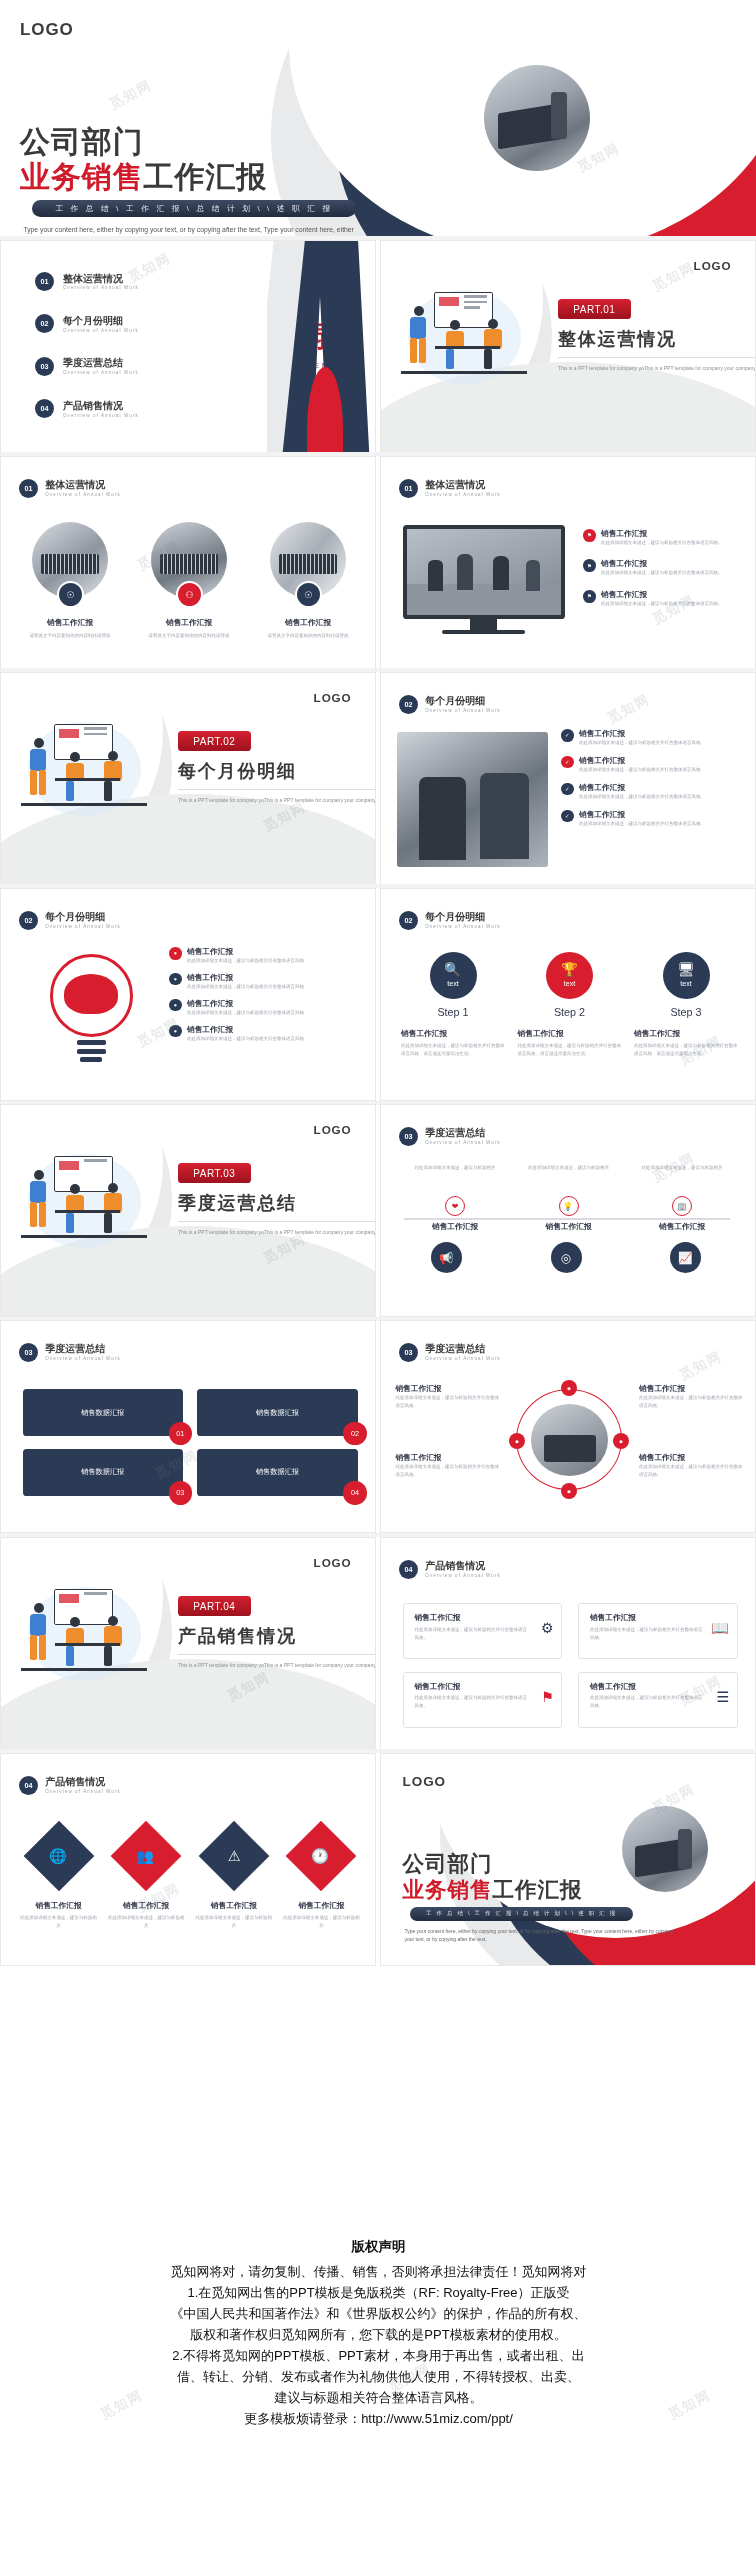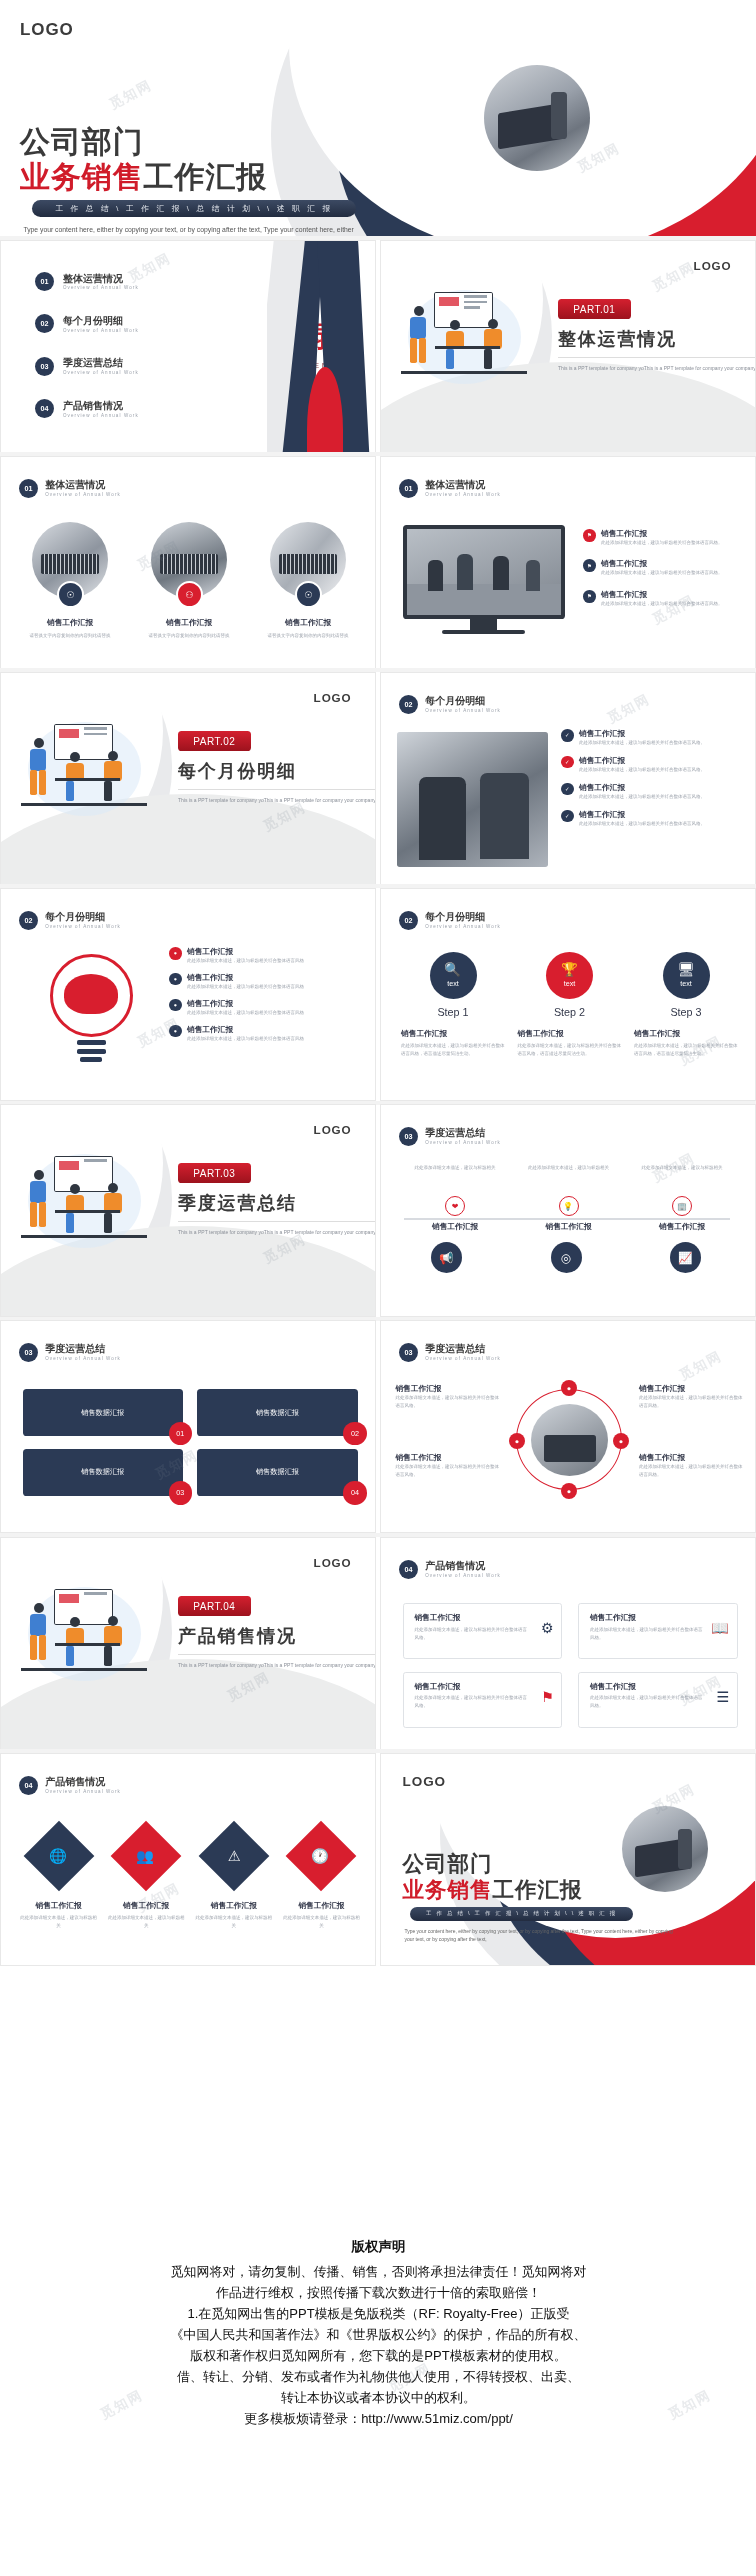--- a/index.html
+++ b/index.html
@@ -837,24 +837,24 @@
     <span style="color:#d01c2a;">业务销售</span><span>工作汇报</span>
   </h2>
   <div class="ribbon" style="position:absolute;left:29px;top:153px;height:13.5px;padding:0 16px;background:linear-gradient(180deg,#3c4a63,#222c40);border-radius:7.2px;color:#e6e9ef;font-size:5.4px;letter-spacing:1.8px;display:flex;align-items:center;">工 作 总 结 \ 工 作 汇 报 \ 总 结 计 划 \ \ 述 职 汇 报</div>
   <div style="position:absolute;left:23.4px;top:173px;width:270px;font-size:5px;line-height:1.6;color:#666;">Type your content here, either by copying your text, or by copying after the text, Type your content here, either by copying your text, or by copying after the text,</div>
   <div class="wm" style="left:270px;top:36px;">觅知网</div>
 </div>
 
 <div id="copyright">
   <h3>版权声明</h3>
   <p>觅知网将对，请勿复制、传播、销售，否则将承担法律责任！觅知网将对</p>
-  <p>作品进行维权，按照传播下载次数进行十倍的索取赔偿！</p>
   <p>1.在觅知网出售的PPT模板是免版税类（RF: Royalty-Free）正版受</p>
   <p>《中国人民共和国著作法》和《世界版权公约》的保护，作品的所有权、</p>
   <p>版权和著作权归觅知网所有，您下载的是PPT模板素材的使用权。</p>
+  <p>2.不得将觅知网的PPT模板、PPT素材，本身用于再出售，或者出租、出</p>
   <p>借、转让、分销、发布或者作为礼物供他人使用，不得转授权、出卖、</p>
-  <p>转让本协议或者本协议中的权利。</p>
+  <p>建议与标题相关符合整体语言风格。</p>
   <p class="url">更多模板烦请登录：http://www.51miz.com/ppt/</p>
   <div class="wm" style="left:99px;top:171px;">觅知网</div>
   <div class="wm" style="left:387px;top:144px;">觅知网</div>
   <div class="wm" style="left:667px;top:171px;">觅知网</div>
 </div>
 
 
 </body></html>

